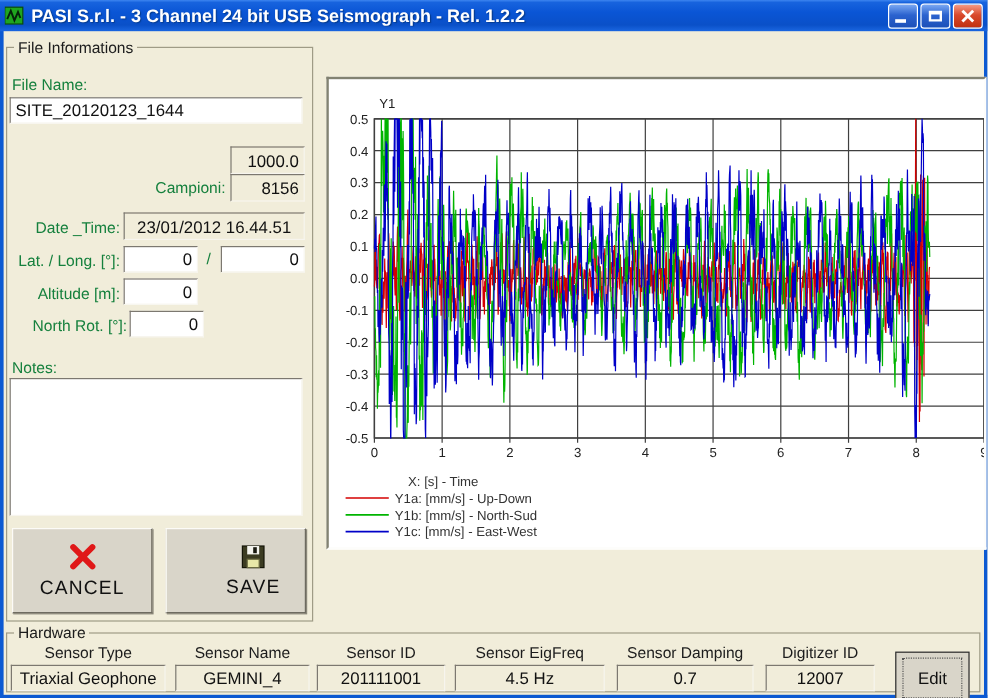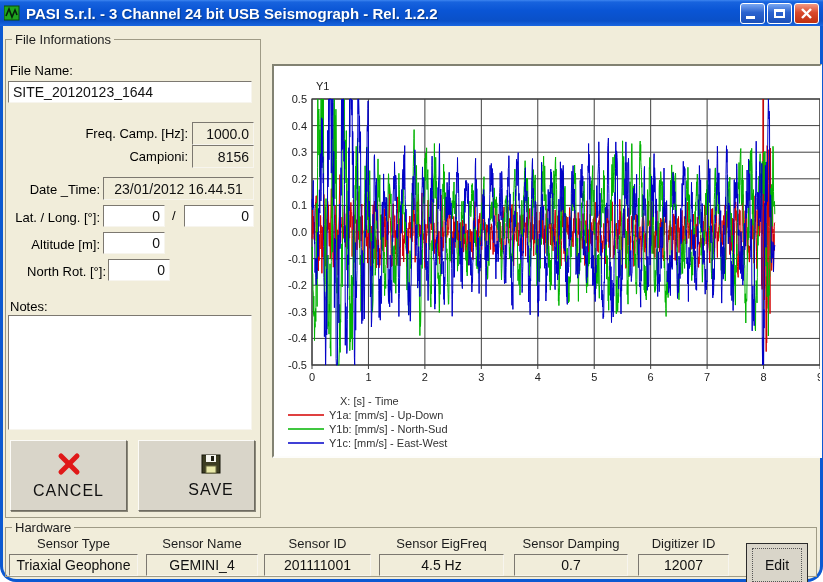--- a/index.html
+++ b/index.html
@@ -1,37 +1,37 @@
 <!DOCTYPE html>
 <html><head>
 <meta charset="utf-8">
 <style>
   * { margin:0; padding:0; box-sizing:border-box; }
   html,body { width:823px; height:582px; overflow:hidden; font-family:"Liberation Sans", sans-serif; }
   .window { position:relative; width:823px; height:582px; background:#f1edda;
-            border-left:3px solid #0c59d2; border-right:3px solid #0c59d2; border-bottom:3px solid #0c59d2;border-radius:16px; }
+            border-left:3px solid #0c59d2; border-right:3px solid #0c59d2; border-bottom:3px solid #0c59d2; }
   
   .titlebar { position:absolute; top:0; left:-3px; width:823px; height:26px;
               background:linear-gradient(#3d85f0 0%, #1763de 8%, #0a55d5 40%, #0a50c8 80%, #1a66e0 100%);
               display:flex; align-items:center; padding:0 4px; }
   .titlebar .title { color:#fff; font-weight:bold; font-size:15px; margin-left:5px; flex:1;
                      text-shadow:1px 1px 1px #053a8c; white-space:nowrap; overflow:hidden; }
   .app-icon { width:17px; height:16px; display:inline-block; }
   .winbtns { display:flex; gap:2px; }
   .wbtn { width:25px; height:21px; border-radius:3px; border:1px solid #fff;
           background:linear-gradient(#79a7f2,#2b63cf 45%,#1c50b8); position:relative; cursor:pointer; }
   .wbtn.close { background:linear-gradient(#f49a84,#d9492c 45%,#c03010); }
   .glyph-min { position:absolute; left:5px; bottom:4px; width:9px; height:3px; background:#fff; }
   .glyph-max { position:absolute; left:6px; top:5px; width:11px; height:9px;
                border:2px solid #fff; border-top-width:3px; }
   
   .client { position:absolute; top:26px; left:0; width:817px; height:391px; }
   fieldset { position:absolute; border:1px solid #9f9b86; }
   legend { font-size:13px; color:#1c1c1c; margin-left:6px; padding:0 3px; }
-  .lbl { position:absolute; font-size:13px; color:#000000; white-space:nowrap; }
+  .lbl { position:absolute; font-size:13px; color:#15803d; white-space:nowrap; }
   .rlbl { text-align:right; }
   .tin { position:absolute; background:#fff; border:1px solid; border-color:#7c7870 #f7f5ee #f7f5ee #7c7870;
          font-family:"Liberation Sans", sans-serif; font-size:14px; color:#111; padding:1px 4px; }
   .tin.num { text-align:right; }
   .ro-box { position:absolute; background:#f1edda; border:1px solid; border-color:#7c7870 #f7f5ee #f7f5ee #7c7870;
             font-size:14px; color:#111; padding:1px 4px; display:flex; align-items:center; }
   .ro-box.num { justify-content:flex-end; }
   .ro-box.ctr { justify-content:center; }
   
   #file-group { left:2px; top:6px; width:256px; height:486px; }
@@ -85,21 +85,20 @@
   </div>
 
   <div class="client">
 
     <fieldset id="file-group">
       <legend>File Informations</legend>
 
       <div class="lbl" style="left:4px; top:16px;">File Name:</div>
       <input class="tin" style="left: 2px; top: 34px; width: 244px; height: 22px;" value="SITE_20120123_1644">
 
-      <div class="lbl rlbl" style="left:0; top:79px; width:182px;">Freq. Camp. [Hz]:</div>
       <div class="ro-box num" style="left:186px; top:75px; width:62px; height:23px;">1000.0</div>
 
       <div class="lbl rlbl" style="left:0; top:102px; width:182px;">Campioni:</div>
       <div class="ro-box num" style="left:186px; top:98px; width:62px; height:23px;">8156</div>
 
       <div class="lbl rlbl" style="left:0; top:135px; width:94px;">Date _Time:</div>
       <div class="ro-box ctr" style="left:97px; top:130px; width:151px; height:23px;">23/01/2012 16.44.51</div>
 
       <div class="lbl rlbl" style="left:0; top:163px; width:94px;">Lat. / Long. [°]:</div>
       <input class="tin num" style="left: 97px; top: 158px; width: 62px; height: 22px;" value="0">

